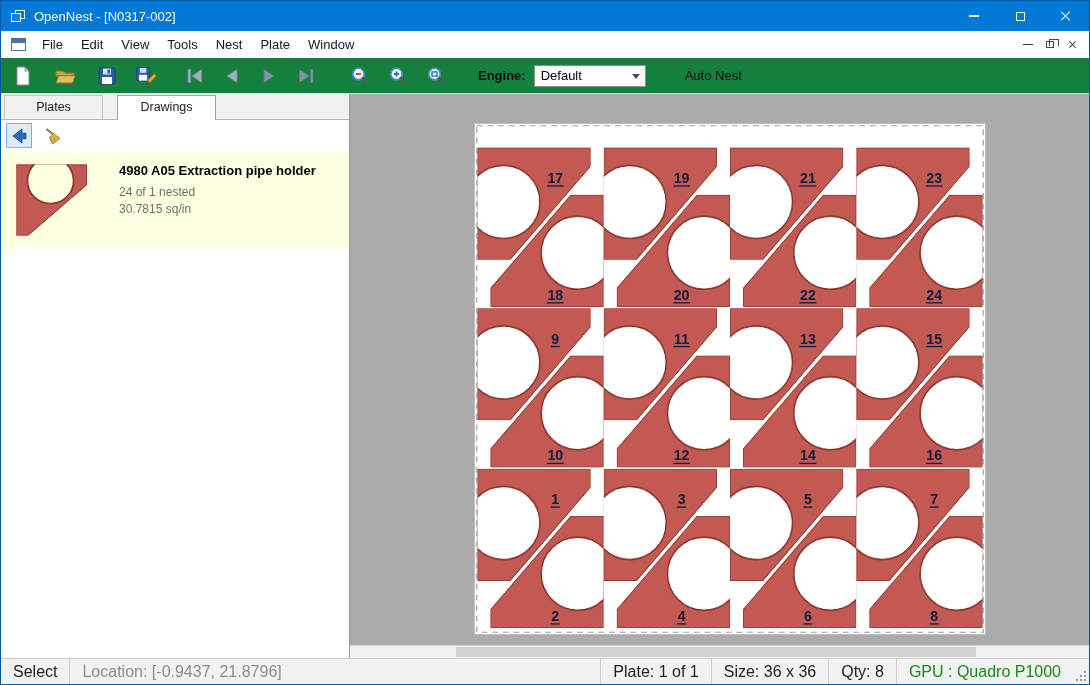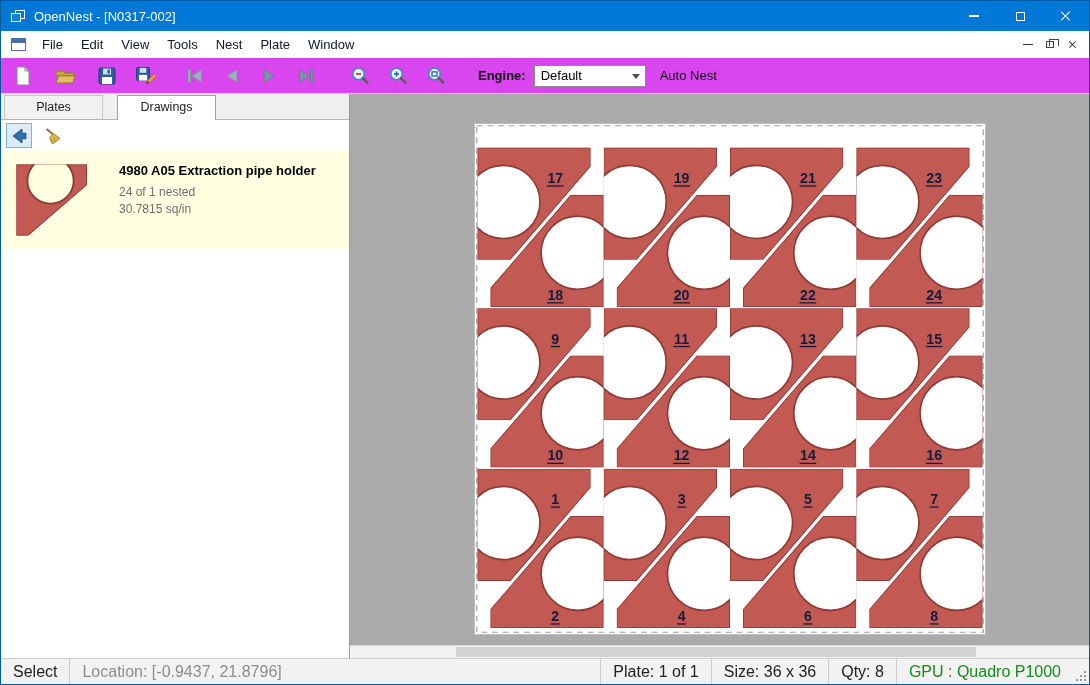--- a/index.html
+++ b/index.html
@@ -26,27 +26,27 @@
   
   .menubar { height:27px; background:#fff; display:flex; align-items:center; flex:0 0 auto; }
   .mdi-icon { margin:0 6px 0 10px; }
   .menu-item { font-size:13px; color:#0f172a; padding:4px 9px; cursor:default; }
   .mdi-controls { margin-left:auto; display:flex; align-items:center; padding-right:6px; }
   .mdi-btn { width:22px; height:18px; display:flex; align-items:center; justify-content:center; }
   .glyph-restore { width:8px; height:7px; border:1px solid #444; background:#fff; position:relative; display:block; }
   .glyph-restore::before { content:''; position:absolute; top:-3.5px; left:1.5px; width:8px; height:6px; border:1px solid #444; border-bottom:none; }
 
   
-  .toolbar { height:36px; background:#d946ef; border-bottom:1px solid #d9d9d9; display:flex; align-items:center; flex:0 0 auto; }
+  .toolbar { height:36px; background:#15803d; border-bottom:1px solid #d9d9d9; display:flex; align-items:center; flex:0 0 auto; }
   .tool-btn { width:28px; height:28px; display:flex; align-items:center; justify-content:center; border:1px solid transparent; }
   .ml8 { margin-left:8px; } .ml14 { margin-left:14px; } .ml22 { margin-left:22px; } .ml9 { margin-left:9px; } .ml26 { margin-left:26px; } .ml10 { margin-left:10px; }
   .engine-label { margin-left:28px; font-size:13px; font-weight:bold; color:#111; }
   .combobox { margin-left:8px; width:112px; height:22px; background:#fff; border:1px solid #8a8a8a; display:flex; align-items:center; font-size:13px; padding-left:6px; position:relative; }
   .combobox .caret { position:absolute; right:5px; top:8px; width:0; height:0; border-left:4px solid transparent; border-right:4px solid transparent; border-top:5px solid #4a4a4a; }
-  .autonest { margin-left:8px; font-size:13px; color:#111; padding:4px 6px; }
+  .autonest { margin-left:33px; font-size:13px; color:#111; padding:4px 6px; }
 
   
   .main { flex:1 1 auto; display:flex; min-height:0; }
 
   
   .sidebar { width:349px; flex:0 0 auto; display:flex; flex-direction:column; border-right:1px solid #9b9b9b; background:#fff; }
   .tabs { height:26px; background:#f0f0f0; border-bottom:1px solid #b5b5b5; display:flex; align-items:flex-end; padding-left:3px; flex:0 0 auto; }
   .tab { width:99px; text-align:center; font-size:12.5px; color:#222; padding:4px 0 5px 0; background:#f1f1f1; border:1px solid #c6c6c6; border-bottom:none; margin-right:14px; }
   .tab.active { background:#fff; border-color:#a0a0a0; margin-bottom:-1px; padding-bottom:6px; position:relative; z-index:2; }
   .side-toolbar { height:31px; background:#fff; display:flex; align-items:center; padding:0 5px; gap:8px; flex:0 0 auto; }

